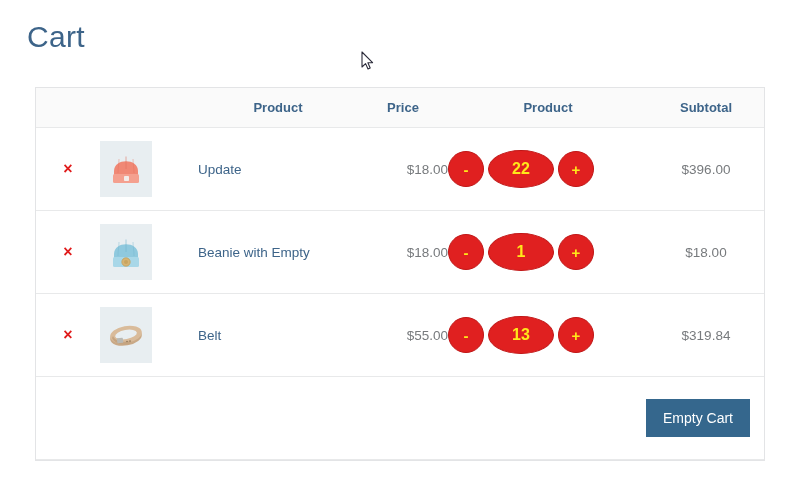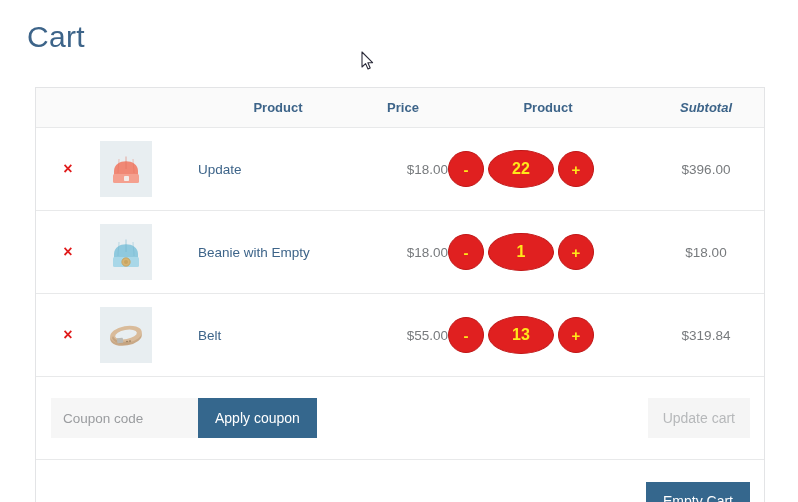--- a/index.html
+++ b/index.html
@@ -53,21 +53,21 @@
   .col-remove   { width: 64px; }
   .col-thumb    { width: 98px; }
   .col-name     { width: 160px; }
   .col-price    { width: 90px; }
   .col-qty      { width: 200px; }
   .col-subtotal { width: 116px; }
 
   th.th-product  { padding-left: 0px; }
   th.th-price    { text-align: right; padding-right: 9px; }
   th.th-quantity { padding-left: 18px; }
-  th.th-subtotal { text-align: right; padding-right: 25px; font-style: italic; }
+  th.th-subtotal { text-align: right; padding-right: 25px; }
 
   table.cart-table tbody td {
     border-bottom: 1px solid #e8e9ea;
     vertical-align: middle;
     font-size: 13.5px;
     color: #777a7d;
     padding: 0;
     height: 82px;
   }
   td.cell-remove { text-align: center; }
@@ -343,30 +343,20 @@
         <td class="cell-qty">
           <div class="qty-group">
             <button class="qty-btn">-</button>
             <div class="qty-value">13</div>
             <button class="qty-btn">+</button>
           </div>
         </td>
         <td class="cell-subtotal">$319.84</td>
       </tr>
 
-      <tr class="coupon-row">
-        <td colspan="6">
-          <div class="coupon-inner">
-            <input class="coupon-input" type="text" placeholder="Coupon code" style="">
-            <button class="btn-apply">Apply coupon</button>
-            <span class="spacer"></span>
-            <button class="btn-update" disabled="">Update cart</button>
-          </div>
-        </td>
-      </tr>
 
       <tr class="empty-row">
         <td colspan="6">
           <div class="empty-inner">
             <button class="btn-empty">Empty Cart</button>
           </div>
         </td>
       </tr>
 
     </tbody>

